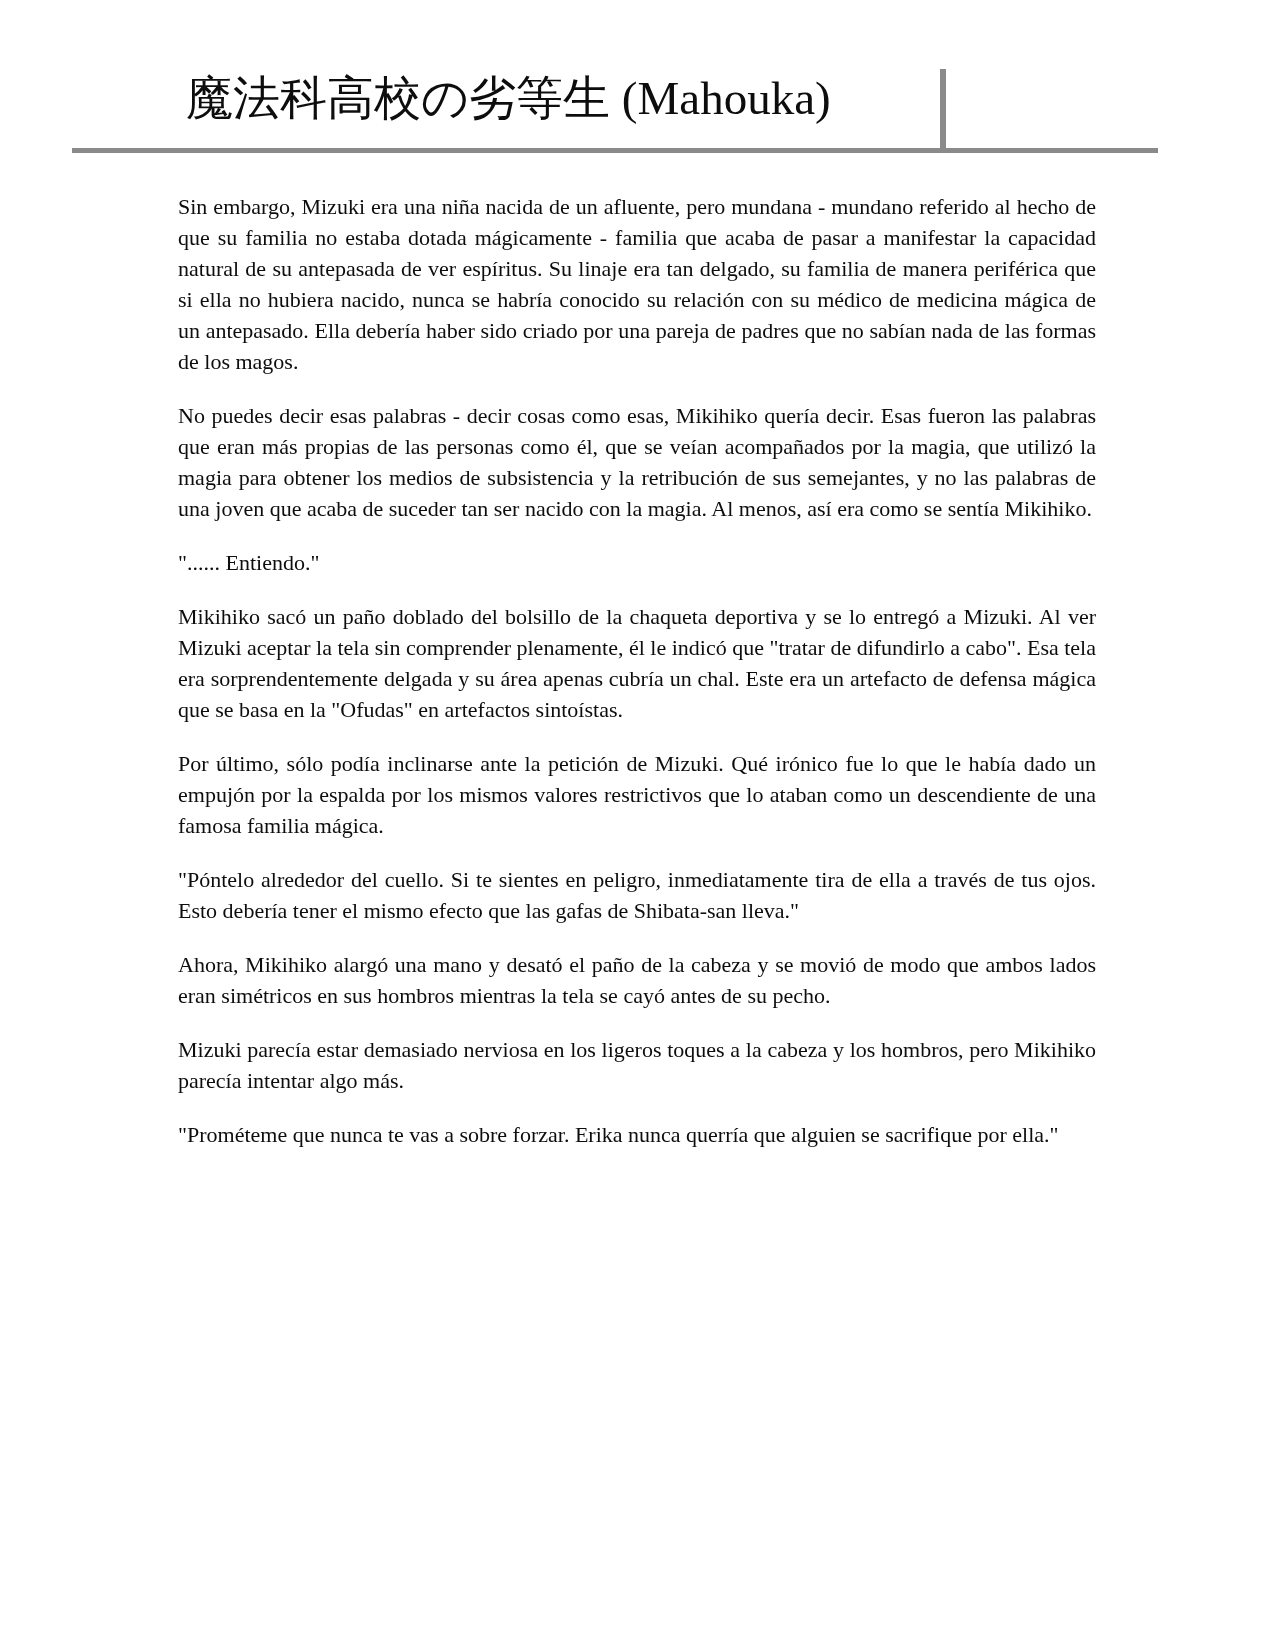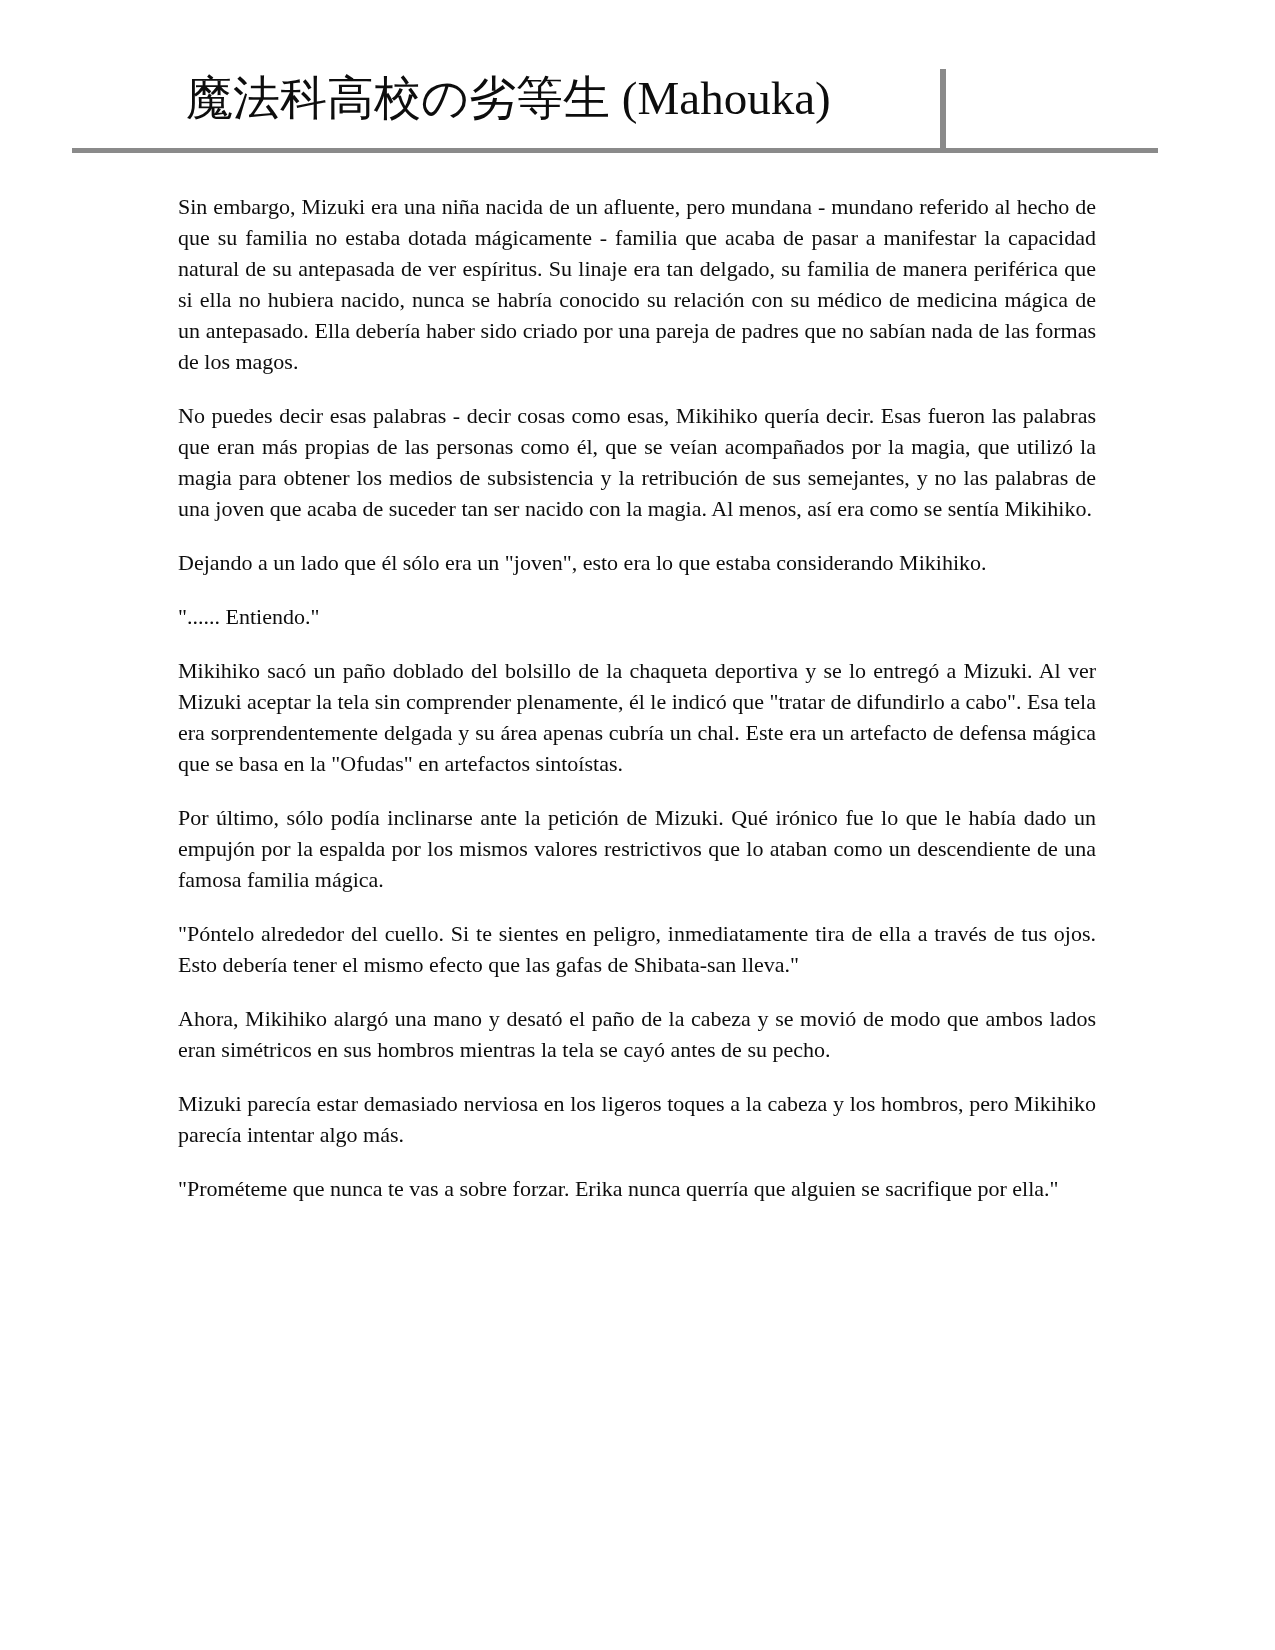--- a/index.html
+++ b/index.html
@@ -86,21 +86,20 @@
   <div class="jp-title">魔法科高校の劣等生 (Mahouka)</div>
 
   <div class="v-divider"></div>
 
 
   <div class="h-rule"></div>
 
   <div class="content">
     <p>Sin embargo, Mizuki era una niña nacida de un afluente, pero mundana - mundano referido al hecho de que su familia no estaba dotada mágicamente - familia que acaba de pasar a manifestar la capacidad natural de su antepasada de ver espíritus. Su linaje era tan delgado, su familia de manera periférica que si ella no hubiera nacido, nunca se habría conocido su relación con su médico de medicina mágica de un antepasado. Ella debería haber sido criado por una pareja de padres que no sabían nada de las formas de los magos.</p>
     <p>No puedes decir esas palabras - decir cosas como esas, Mikihiko quería decir. Esas fueron las palabras que eran más propias de las personas como él, que se veían acompañados por la magia, que utilizó la magia para obtener los medios de subsistencia y la retribución de sus semejantes, y no las palabras de una joven que acaba de suceder tan ser nacido con la magia. Al menos, así era como se sentía Mikihiko.</p>
-    <p>Dejando a un lado que él sólo era un "joven", esto era lo que estaba considerando Mikihiko.</p>
     <p>"...... Entiendo."</p>
     <p>Mikihiko sacó un paño doblado del bolsillo de la chaqueta deportiva y se lo entregó a Mizuki. Al ver Mizuki aceptar la tela sin comprender plenamente, él le indicó que "tratar de difundirlo a cabo". Esa tela era sorprendentemente delgada y su área apenas cubría un chal. Este era un artefacto de defensa mágica que se basa en la "Ofudas" en artefactos sintoístas.</p>
     <p>Por último, sólo podía inclinarse ante la petición de Mizuki. Qué irónico fue lo que le había dado un empujón por la espalda por los mismos valores restrictivos que lo ataban como un descendiente de una famosa familia mágica.</p>
     <p>"Póntelo alrededor del cuello. Si te sientes en peligro, inmediatamente tira de ella a través de tus ojos. Esto debería tener el mismo efecto que las gafas de Shibata-san lleva."</p>
     <p>Ahora, Mikihiko alargó una mano y desató el paño de la cabeza y se movió de modo que ambos lados eran simétricos en sus hombros mientras la tela se cayó antes de su pecho.</p>
     <p>Mizuki parecía estar demasiado nerviosa en los ligeros toques a la cabeza y los hombros, pero Mikihiko parecía intentar algo más.</p>
     <p>"Prométeme que nunca te vas a sobre forzar. Erika nunca querría que alguien se sacrifique por ella."</p>
   </div>
 
   <div class="page-number">74</div>

